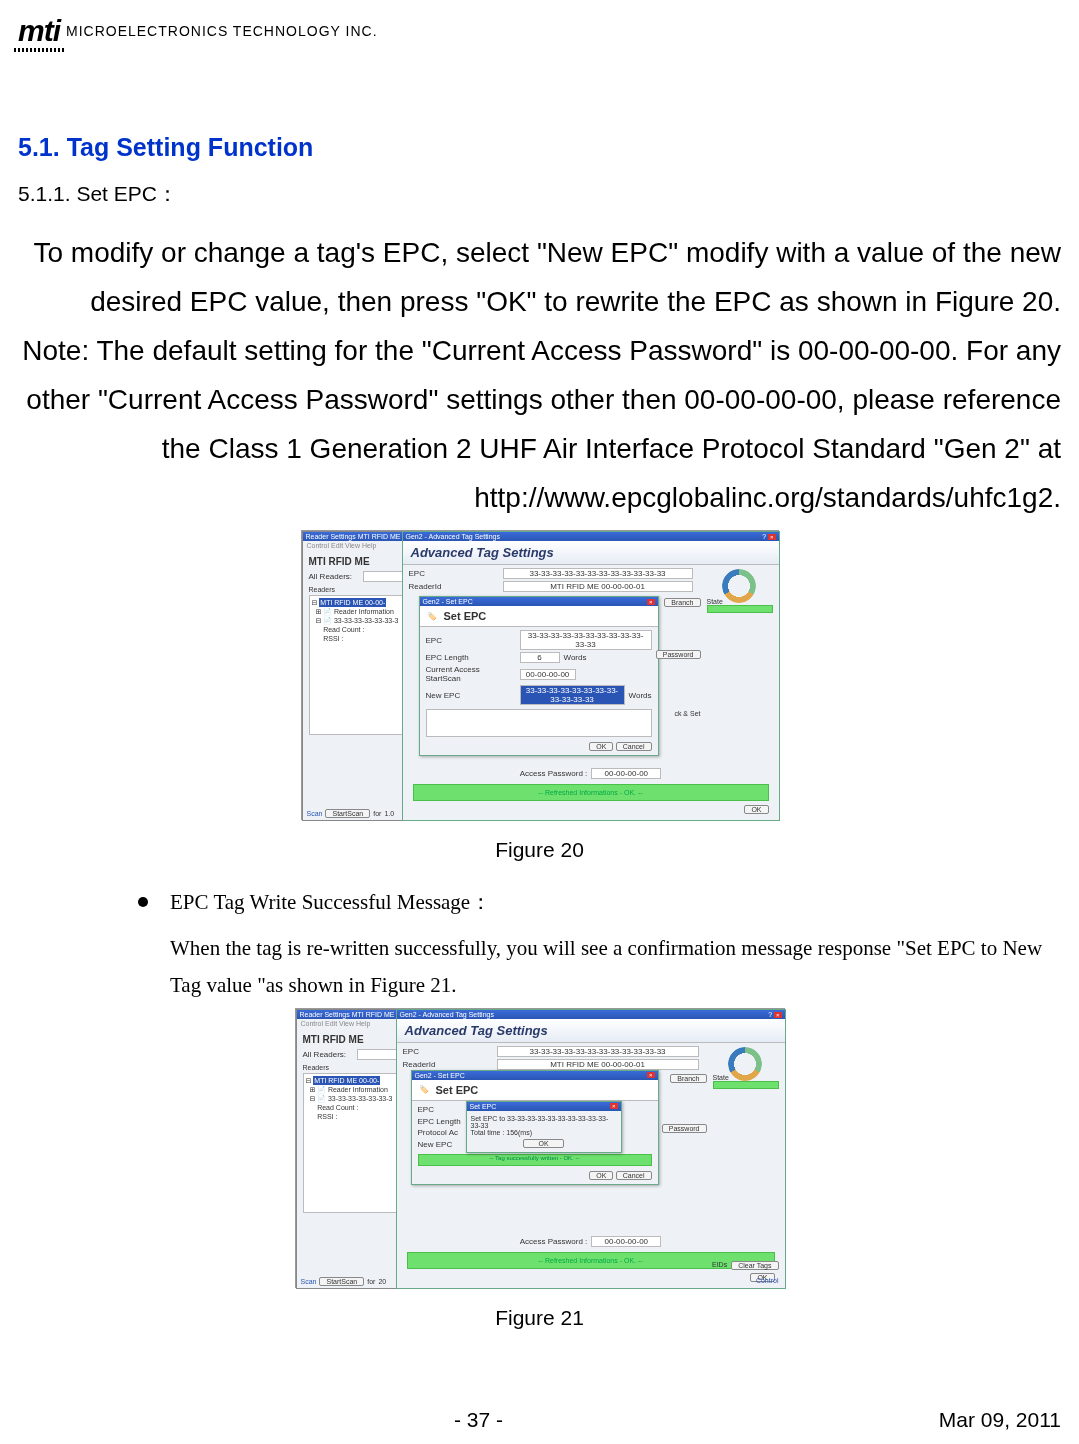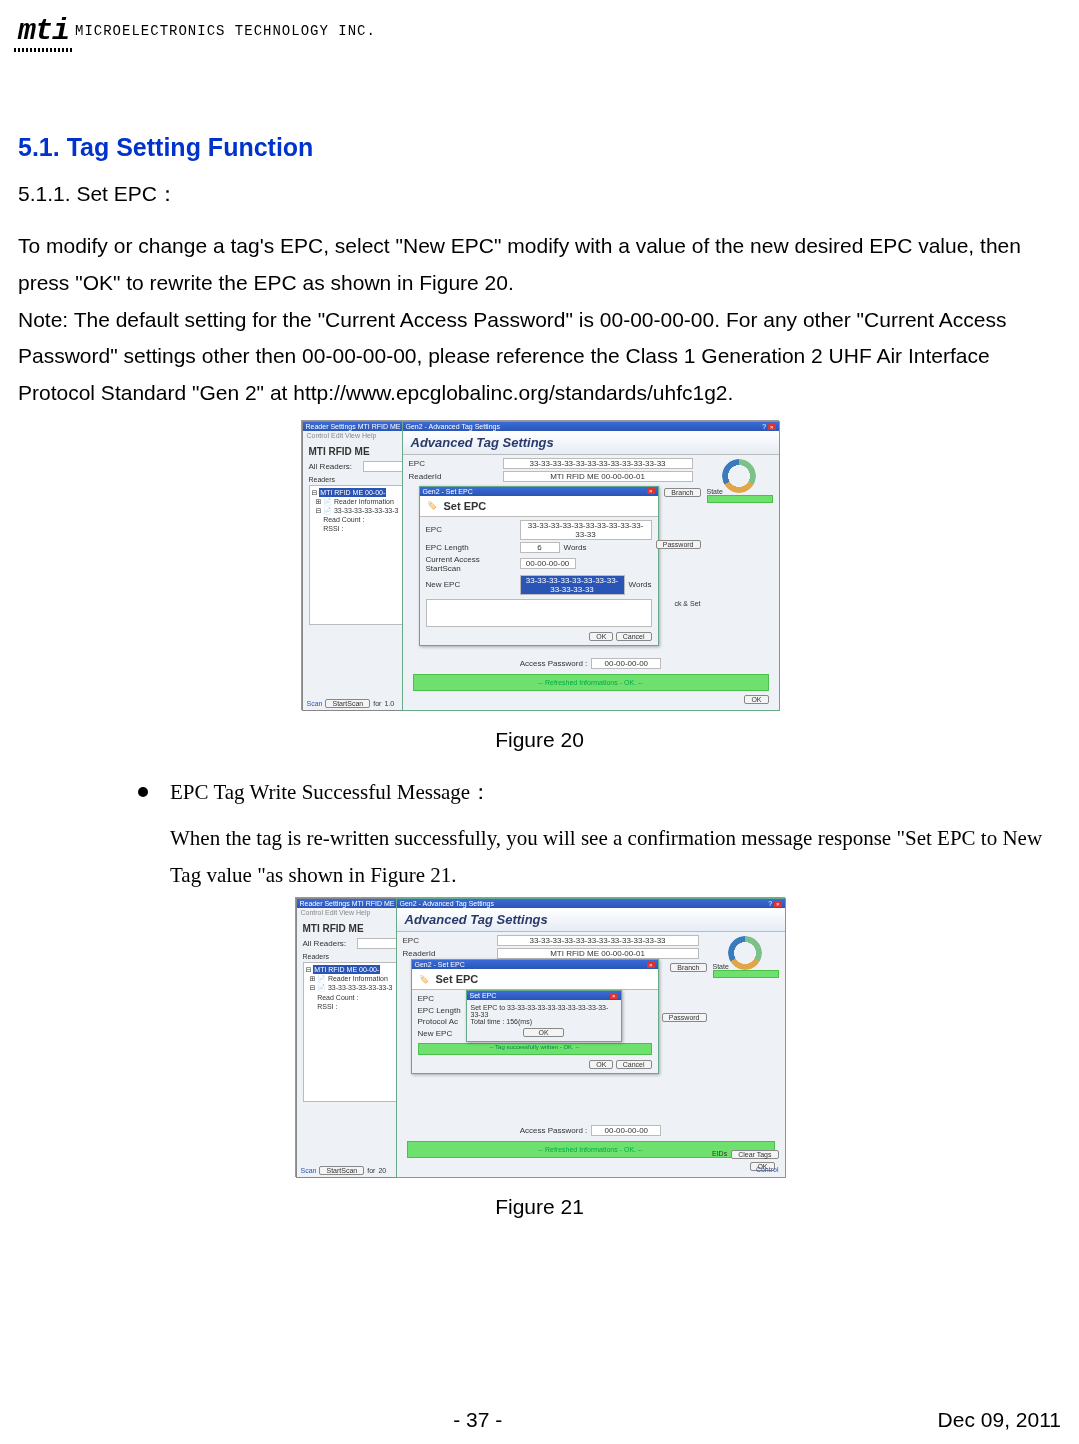--- a/index.html
+++ b/index.html
@@ -10,21 +10,20 @@
       background: #fff;
       color: #000;
       position: relative;
       padding: 10px 18px 0 18px;
     }
     .header {
       display: flex;
       justify-content: space-between;
       align-items: flex-start;
       padding: 4px 0 10px 0;
-      font-family: Liberation Mono, monospace;
     }
     .logo {
       display: flex;
       align-items: center;
       gap: 6px;
     }
     .logo-mark {
       font-weight: 900;
       font-style: italic;
       font-size: 30px;
@@ -51,22 +50,23 @@
       color: #0033cc;
       font-weight: 700;
       font-size: 25px;
       margin: 75px 0 16px 0;
     }
     .subsection-h {
       font-size: 21px;
       margin: 18px 0 20px 0;
     }
     .body-text {
-      font-size: 21px;
+      font-size: 28px;
       line-height: 1.75;
+      text-align: right;
     }
     .bullet-block {
       margin: 26px 0 0 120px;
       font-family: Liberation Serif, serif;
     }
     .bullet-row {
       display: flex;
       align-items: center;
       gap: 22px;
       font-size: 21px;
@@ -419,14 +419,14 @@
         <span class="btn">Clear Tags</span>
       </div>
     </div>
   </div>
   <div class="figure-caption">Figure 21</div>
 </div>
 
 <div class="footer">
   <span></span>
   <span>- 37 -</span>
-  <span>Dec 09, 2011</span>
+  <span>Mar 09, 2011</span>
 </div>
 
 </body></html>

